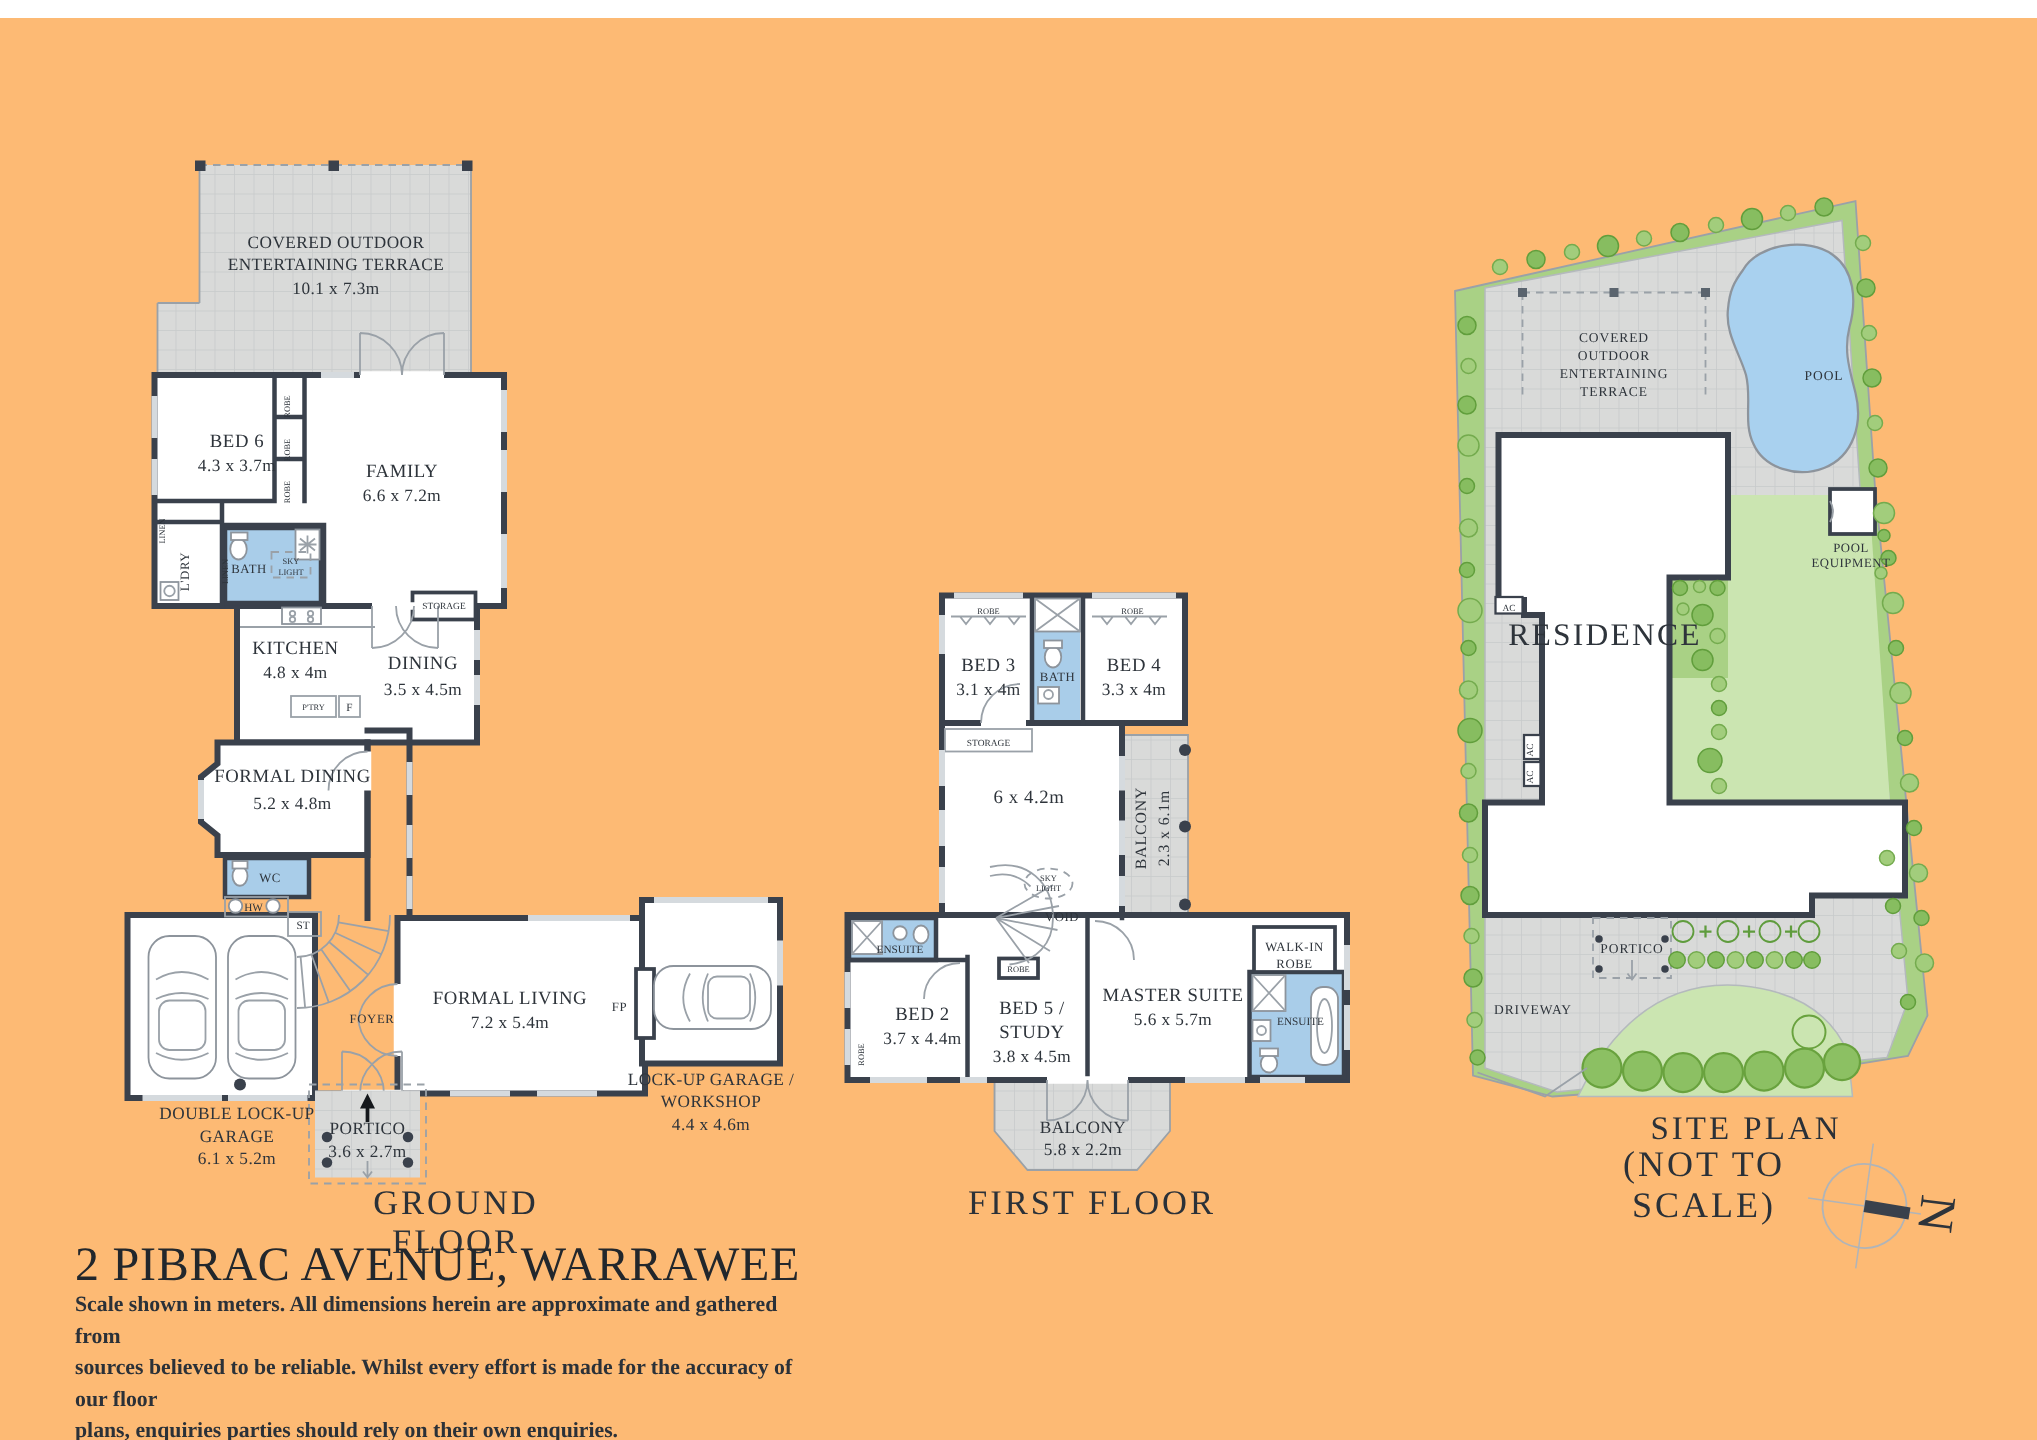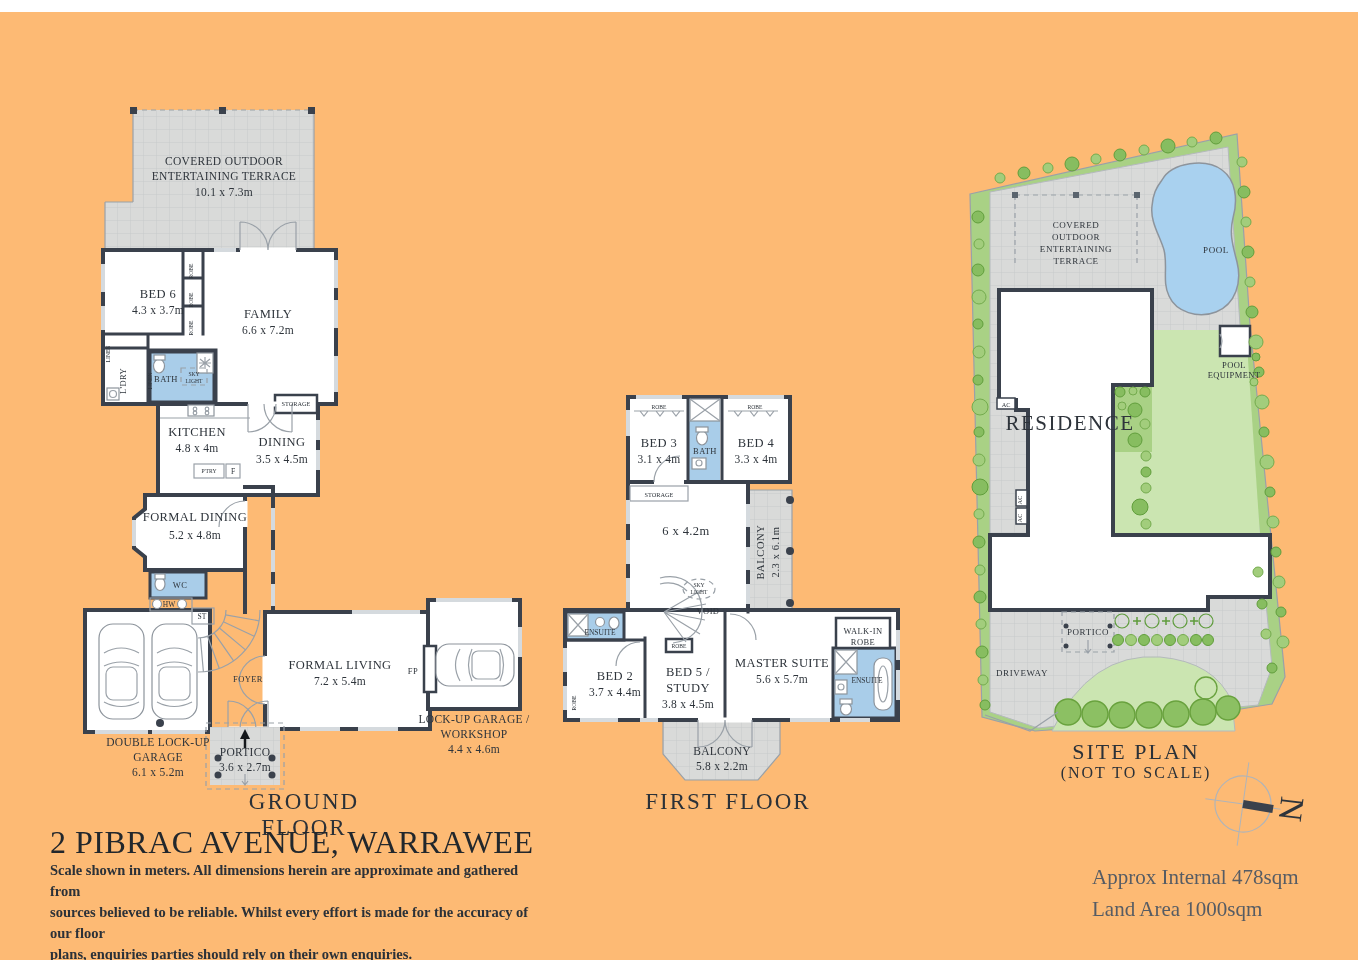--- a/index.html
+++ b/index.html
@@ -449,27 +449,23 @@
         <path d="M1243,750 V834 M1205,792 H1281" stroke="#b0b4b8" stroke-width="1"></path>
       </g>
       <path d="M1243,792 L1273,797" stroke="#3a414c" stroke-width="8"></path>
       <text class="st" x="1290" y="807" transform="rotate(97 1290 797)" font-size="34" fill="#3a414c">N</text>
     </g>
   </g>
 </svg>
 
 <div class="htxt title" style="left:204px;top:777px;width:200px;">GROUND FLOOR</div>
 <div class="htxt title" style="left:628px;top:777px;width:200px;">FIRST FLOOR</div>
-<div class="htxt title" style="left:1036px;top:727px;width:200px;font-size:22px;">SITE PLAN</div>
-<div class="htxt title" style="left:1036px;top:752px;width:200px;font-size:16px;">(NOT TO SCALE)</div>
+<div class="htxt title" style="left:1064px;top:727px;width:200px;font-size:22px;">SITE PLAN</div>
+<div class="htxt title" style="left:1036px;top:752px;width:200px;font-size:24px;">(NOT TO SCALE)</div>
 
 <div class="htxt addr" style="left:50px;top:812px;">2 PIBRAC AVENUE, WARRAWEE</div>
 <div class="htxt disc" style="left:50px;top:848px;">
   <div>Scale shown in meters. All dimensions herein are approximate and gathered from</div>
   <div>sources believed to be  reliable. Whilst every effort is made for the accuracy of our floor</div>
   <div>plans, enquiries parties should rely on their own enquiries.</div>
 </div>
-<div class="htxt areas" style="left:1092px;top:850px;">
-  <div>Approx Internal 478sqm</div>
-  <div>Land Area 1000sqm</div>
+
 </div>
 
-</div>
-
 </body></html>

